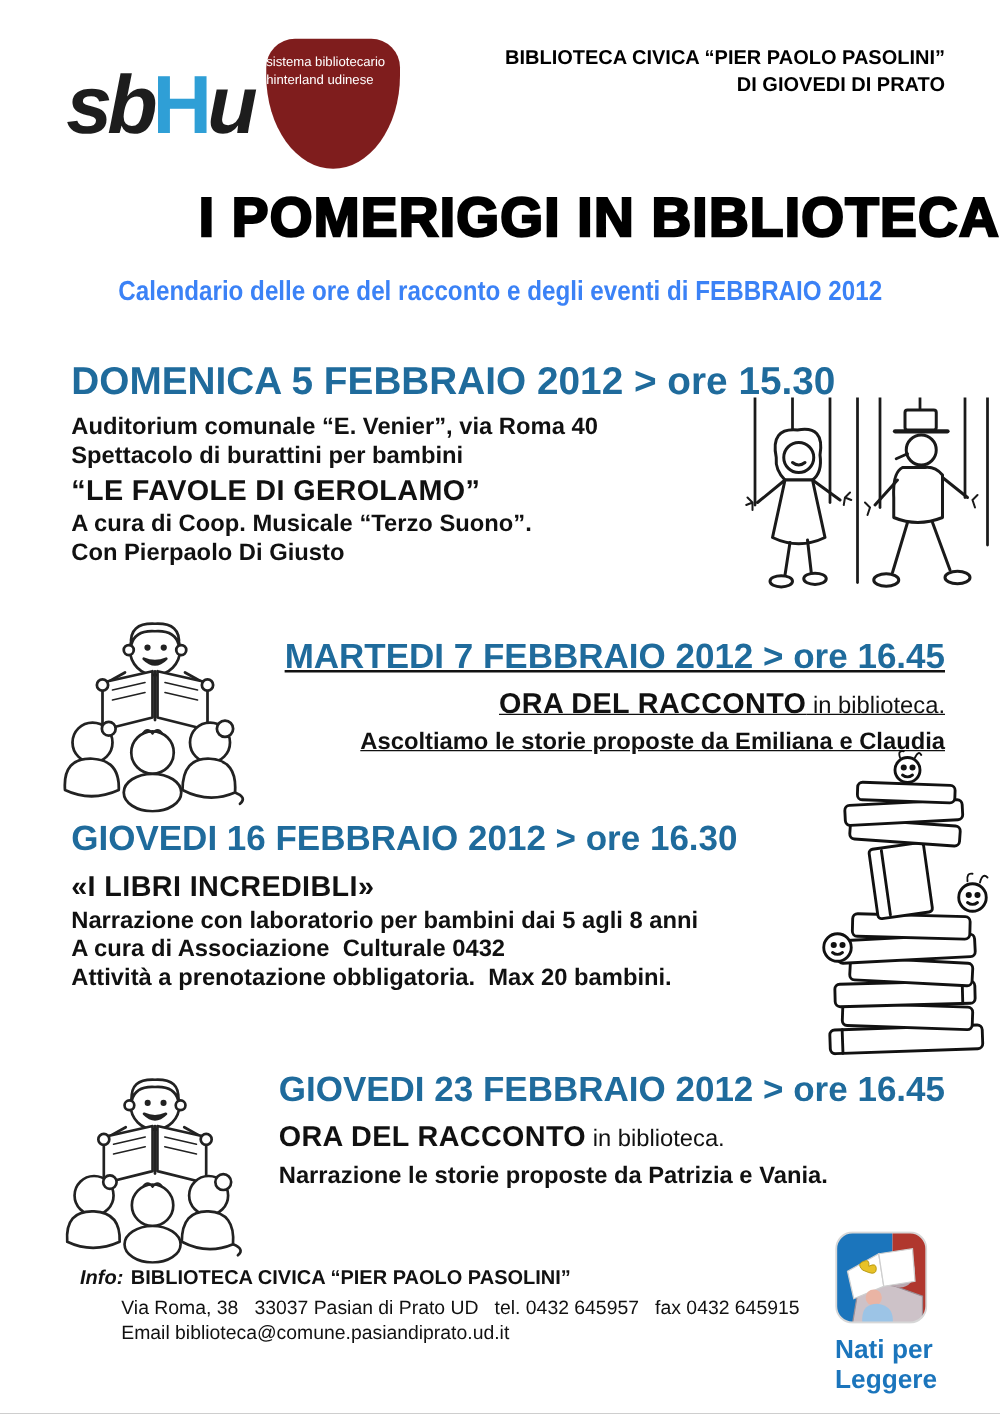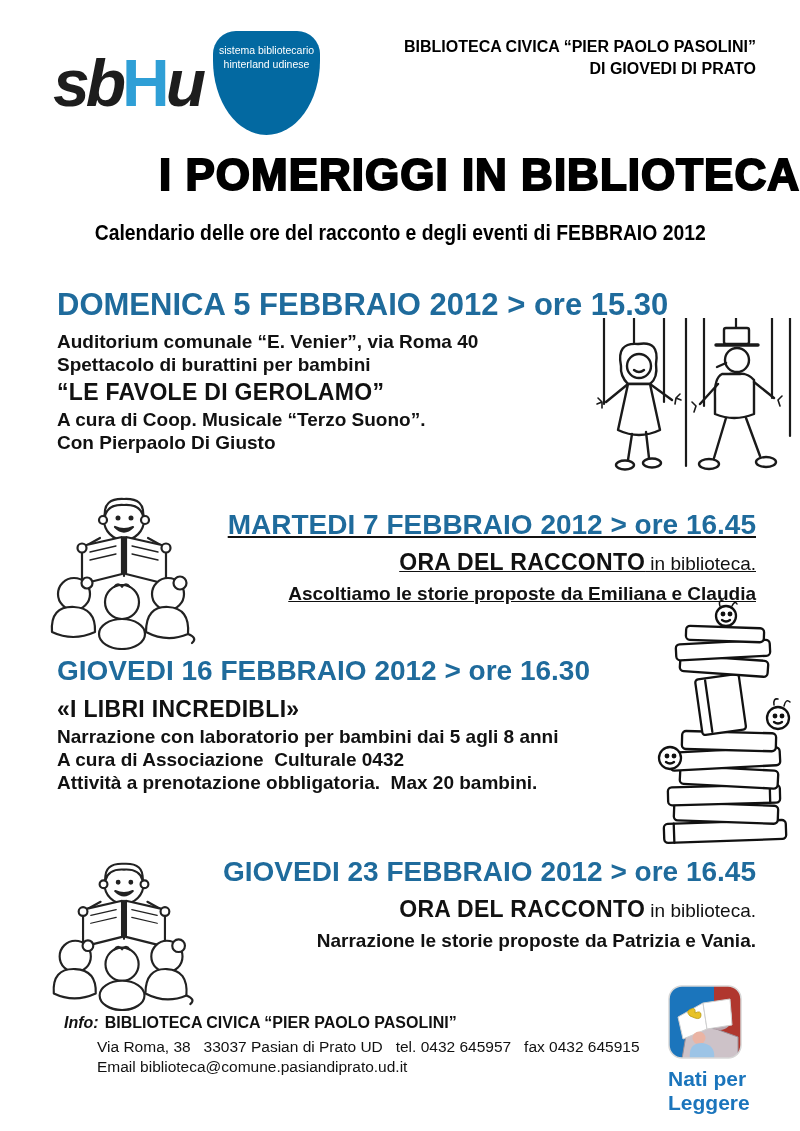--- a/index.html
+++ b/index.html
@@ -12,56 +12,56 @@
 
   
   .sbhu-word {
     position:absolute; left:53px; top:50px;
     font-size:66px; font-weight:bold; font-style:italic; letter-spacing:-4px;
     color:#1d1d1d; line-height:1;
   }
   .sbhu-word .blue { color:#2f9fd6; font-style:normal; }
   .sbhu-blob {
     position:absolute; left:213px; top:31px; width:107px; height:104px;
-    background:#0369a1;
+    background:#7f1d1d;
     border-radius:24px 24px 56px 56px / 24px 24px 78px 78px;
-    color:#fff; text-align:center; font-size:10.5px; line-height:1.3;
+    color:#fff; text-align:left; font-size:10.5px; line-height:1.3;
     padding-top:13px; box-sizing:border-box;
   }
   .library-name {
     position:absolute; right:44px; top:36px; text-align:right;
     font-weight:bold; font-size:16px; line-height:22px; color:#000;
   }
 
   
   .main-title {
     position:absolute; left:0; right:0; top:150px; text-align:right;
     font-size:44px; font-weight:bold; letter-spacing:1px; color:#000;
     -webkit-text-stroke:2px #000;
   }
   .subtitle {
     position:absolute; left:0; right:0; top:220px; text-align:center;
-    font-size:22px; font-weight:bold; color:#000000; white-space:nowrap;
+    font-size:22px; font-weight:bold; color:#3b82f6; white-space:nowrap;
   }
   .subtitle > span { display:inline-block; transform:scaleX(0.88); transform-origin:center; }
 
   
   .ev-heading { color:#1f6b9c; font-weight:bold; margin:0 0 8px 0; line-height:1.1; }
   .ev-heading.big { font-size:31px; }
   .ev-heading.med { font-size:28px; }
   .ev-line { font-size:19px; font-weight:bold; line-height:23px; margin:0; }
   .ev-show-title { font-size:23px; font-weight:bold; line-height:28px; margin:2px 0; letter-spacing:0.3px; }
   .ev-program-bold { font-size:23px; font-weight:bold; letter-spacing:0.3px; }
   .ev-program-rest { font-size:19px; font-weight:normal; }
   .ev-detail { font-size:19px; font-weight:bold; line-height:23px; margin-top:6px; }
 
   .event-1 { position:absolute; left:57px; top:288px; }
   .event-2 { position:absolute; right:44px; top:510px; text-align:right;text-decoration:underline; }
   .event-3 { position:absolute; left:57px; top:656px; }
-  .event-4 { position:absolute; right:44px; top:857px; text-align:right; }
+  .event-4 { position:absolute; right:44px; top:857px; text-align:left; }
 
   .marionettes { position:absolute; left:588px; top:318px; width:208px; height:198px; }
   .storytime-1 { position:absolute; left:40px;  top:490px; width:168px; height:160px; }
   .bookstack   { position:absolute; left:650px; top:600px; width:148px; height:248px; }
   .storytime-2 { position:absolute; left:42px;  top:855px; width:164px; height:156px; }
 
   
   .footer-info { position:absolute; left:64px; top:1014px; font-size:16px; }
   .info-line1 { font-weight:bold; }
   .info-label { font-style:italic; margin-right:6px; }

